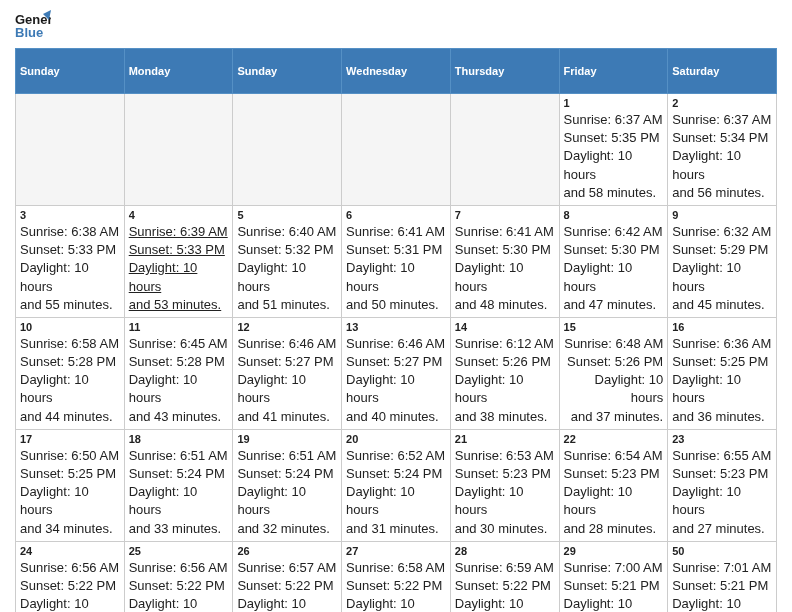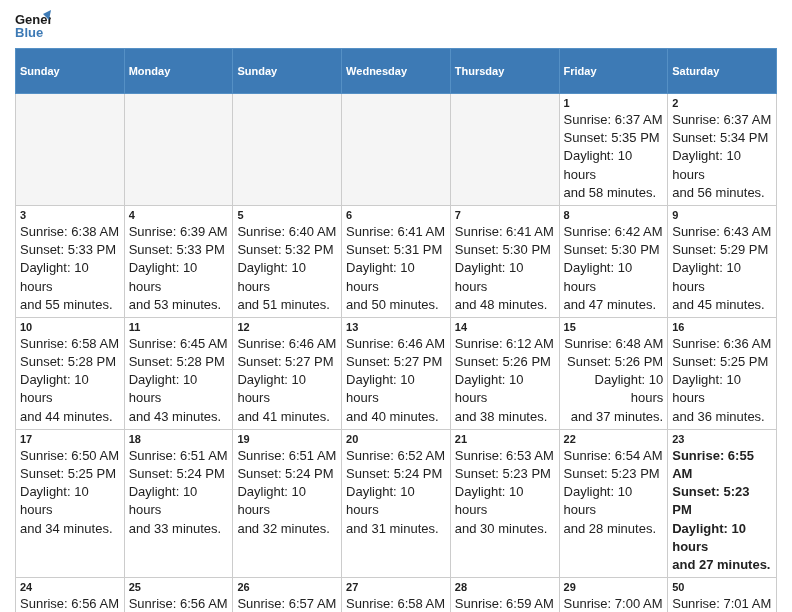--- a/index.html
+++ b/index.html
@@ -139,21 +139,21 @@
         <tr>
           <td>
             <span class="day-num">3</span>
             <div class="day-info" style="white-space: pre-line;">Sunrise: 6:38 AM
 Sunset: 5:33 PM
 Daylight: 10 hours
 and 55 minutes.</div>
           </td>
           <td>
             <span class="day-num">4</span>
-            <div class="day-info" style="white-space: pre-line;">Sunrise: 6:39 AM
+            <div class="day-info" style="white-space: pre-line; text-decoration: underline;">Sunrise: 6:39 AM
 Sunset: 5:33 PM
 Daylight: 10 hours
 and 53 minutes.</div>
           </td>
           <td>
             <span class="day-num">5</span>
             <div class="day-info" style="white-space: pre-line;">Sunrise: 6:40 AM
 Sunset: 5:32 PM
 Daylight: 10 hours
 and 51 minutes.</div>
@@ -174,21 +174,21 @@
           </td>
           <td>
             <span class="day-num">8</span>
             <div class="day-info" style="white-space: pre-line;">Sunrise: 6:42 AM
 Sunset: 5:30 PM
 Daylight: 10 hours
 and 47 minutes.</div>
           </td>
           <td>
             <span class="day-num">9</span>
-            <div class="day-info" style="white-space: pre-line;">Sunrise: 6:43 AM
+            <div class="day-info" style="white-space: pre-line;">Sunrise: 6:32 AM
 Sunset: 5:29 PM
 Daylight: 10 hours
 and 45 minutes.</div>
           </td>
         </tr>
         <tr>
           <td>
             <span class="day-num">10</span>
             <div class="day-info" style="white-space: pre-line;">Sunrise: 6:58 AM
 Sunset: 5:28 PM
@@ -276,21 +276,21 @@
           </td>
           <td>
             <span class="day-num">22</span>
             <div class="day-info" style="white-space: pre-line;">Sunrise: 6:54 AM
 Sunset: 5:23 PM
 Daylight: 10 hours
 and 28 minutes.</div>
           </td>
           <td>
             <span class="day-num">23</span>
-            <div class="day-info" style="white-space: pre-line; font-weight: bold;">Sunrise: 6:55 AM
+            <div class="day-info" style="white-space: pre-line;">Sunrise: 6:55 AM
 Sunset: 5:23 PM
 Daylight: 10 hours
 and 27 minutes.</div>
           </td>
         </tr>
         <tr>
           <td>
             <span class="day-num">24</span>
             <div class="day-info" style="white-space: pre-line;">Sunrise: 6:56 AM
 Sunset: 5:22 PM

